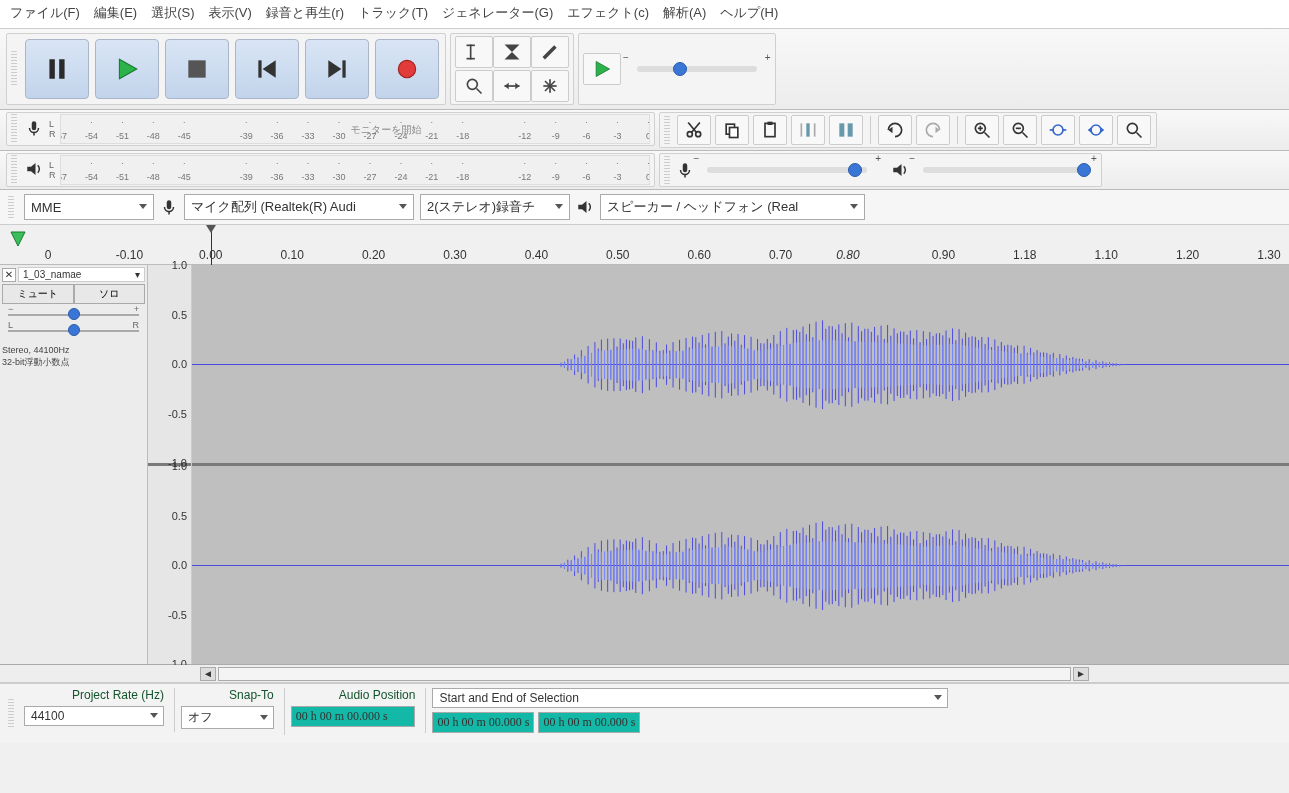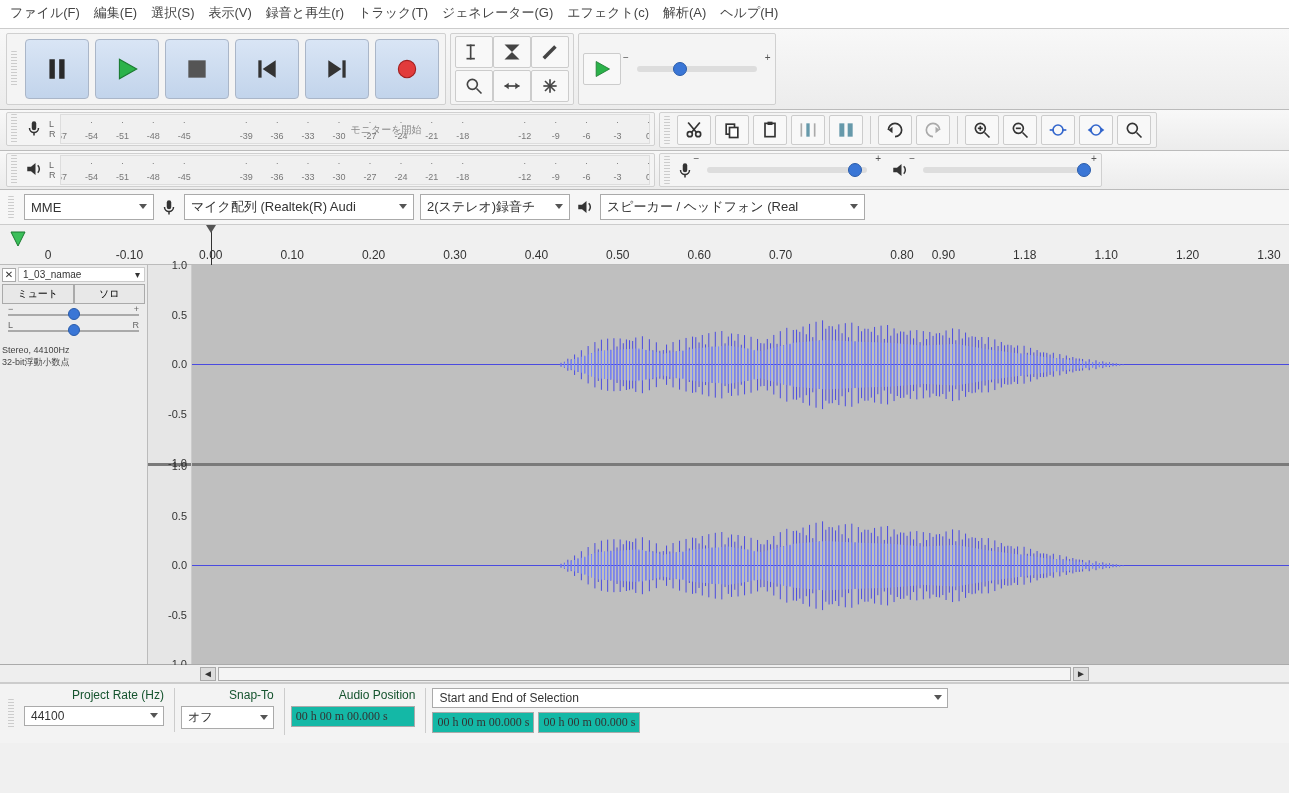--- a/index.html
+++ b/index.html
@@ -561,21 +561,21 @@
       <span class="maj" style="left: 20px;">0</span>
       <span class="maj" style="left: 101.4px;">-0.10</span>
       <span class="maj" style="left: 182.8px;">0.00</span>
       <span class="maj" style="left: 264.2px;">0.10</span>
       <span class="maj" style="left: 345.6px;">0.20</span>
       <span class="maj" style="left: 427px;">0.30</span>
       <span class="maj" style="left: 508.4px;">0.40</span>
       <span class="maj" style="left: 589.8px;">0.50</span>
       <span class="maj" style="left: 671.2px;">0.60</span>
       <span class="maj" style="left: 752.6px;">0.70</span>
-      <span class="maj" style="left: 874px;">0.80</span>
+      <span class="maj" style="left: 820px; font-style: italic;">0.80</span>
       <span class="maj" style="left: 915.4px;">0.90</span>
       <span class="maj" style="left: 996.8px;">1.18</span>
       <span class="maj" style="left: 1078.2px;">1.10</span>
       <span class="maj" style="left: 1159.6px;">1.20</span>
       <span class="maj" style="left: 1241px;">1.30</span>
       <div class="playhead" style="left: 182.8px;"></div>
     </div>
 </div>
 
 <div class="track-area">

